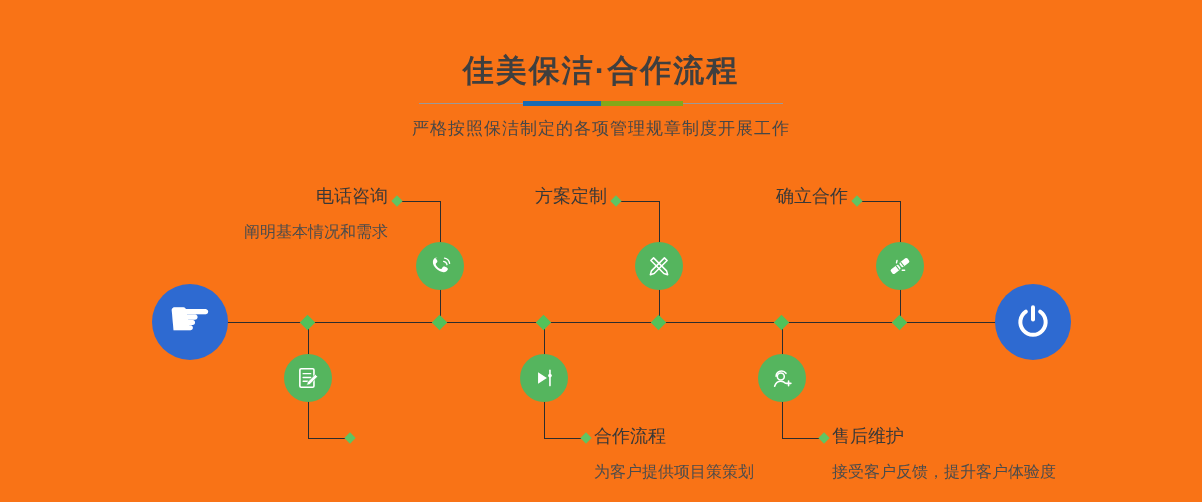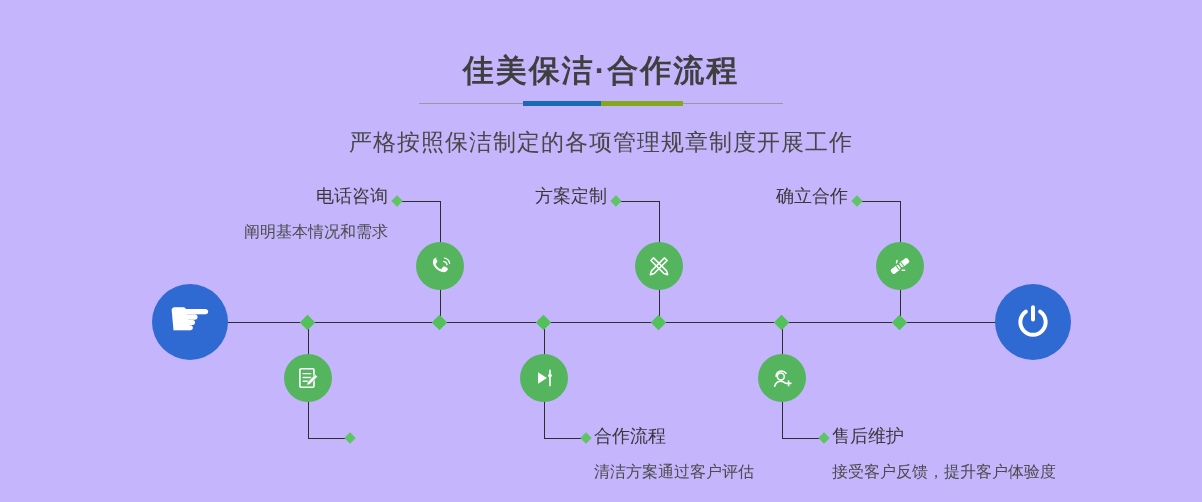--- a/index.html
+++ b/index.html
@@ -1,33 +1,33 @@
 <!DOCTYPE html>
 <html><head>
 <meta charset="utf-8">
 <style>
   html,body { margin:0; padding:0; background:#fff; }
   .page {
-    position:relative; width:1202px; height:502px; background:#c4b5fd;
+    position:relative; width:1202px; height:502px; background:#f97316;
     font-family:"Liberation Sans","DejaVu Sans",sans-serif; overflow:hidden;
   }
   
   .hdr { position:absolute; top:0; left:0; width:100%; text-align:center; }
   .hdr h1 {
     margin:0; padding-top:50px; font-size:31px; font-weight:bold;
     color:#3f3f3f; letter-spacing:2px;
   }
   .divider { position:relative; width:364px; height:5px; margin:9px auto 0; }
   .divider .baseline {
     position:absolute; left:0; right:0; top:2px; height:1px; background:#9a9a9a;
   }
   .divider .seg { position:absolute; top:0; height:5px; }
   .divider .seg.blue  { left:104px; width:78px; background:#1a6ab2; }
   .divider .seg.green { left:182px; width:82px; background:#84a819; }
-  .hdr p { margin:21px 0 0; font-size:23px; color:#474747; letter-spacing:1px; }
+  .hdr p { margin:11px 0 0; font-size:17px; color:#474747; letter-spacing:1px; }
 
   
   .diagram { position:absolute; inset:0; }
   .timeline {
     position:absolute; left:190px; top:322px; width:843px; height:1px;
     background:#2d2d2d; z-index:1;
   }
   .endnode {
     position:absolute; width:76px; height:76px; border-radius:50%;
     background:#2e6ad1; display:flex; align-items:center; justify-content:center;
@@ -151,21 +151,21 @@
       <div class="tnode"></div>
       <div class="circle">
         <svg width="26" height="26" viewBox="0 0 24 24">
           <path d="M6.5 6.8l8.2 5.2-8.2 5.2z" fill="#fff"></path>
           <path d="M17.5 5v14" stroke="#fff" stroke-width="1.5" stroke-linecap="round"></path>
           <circle cx="17.5" cy="9.8" r="1.7" fill="#fff"></circle>
         </svg>
       </div>
       <div class="text">
         <div class="t">合作流程</div>
-        <div class="d">清洁方案通过客户评估</div>
+        <div class="d">为客户提供项目策策划</div>
       </div>
     </div>
 
     <div class="step top" style="--x:900px">
       <div class="vline"></div>
       <div class="hline"></div>
       <div class="mini"></div>
       <div class="tnode"></div>
       <div class="circle">
         <svg width="28" height="28" viewBox="0 0 24 24">

